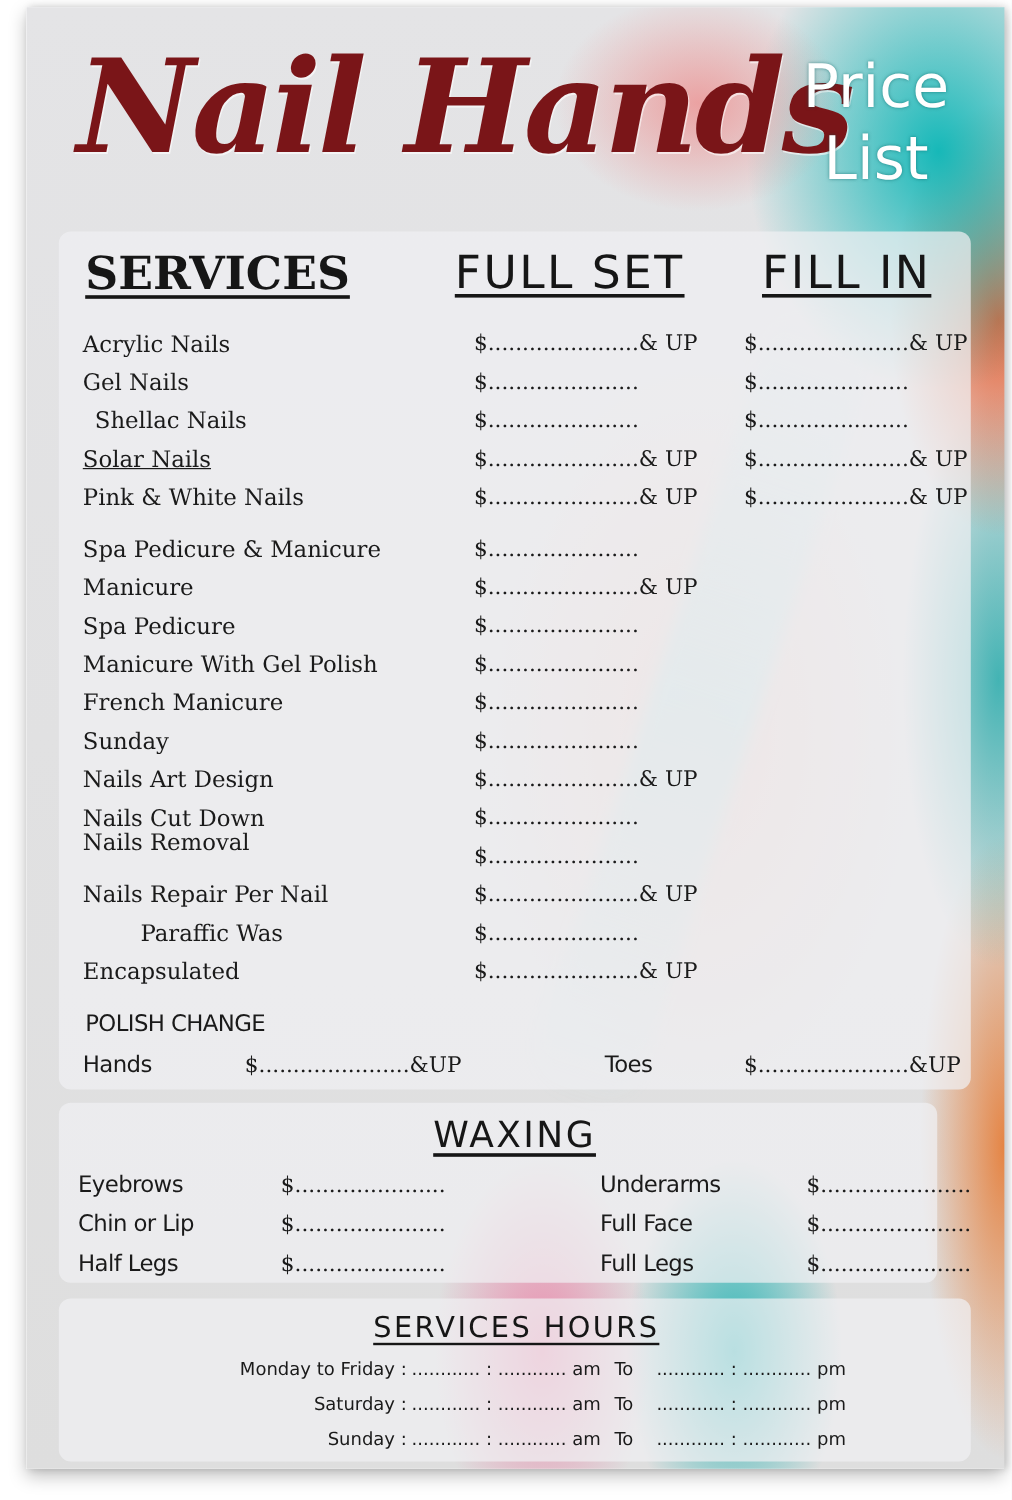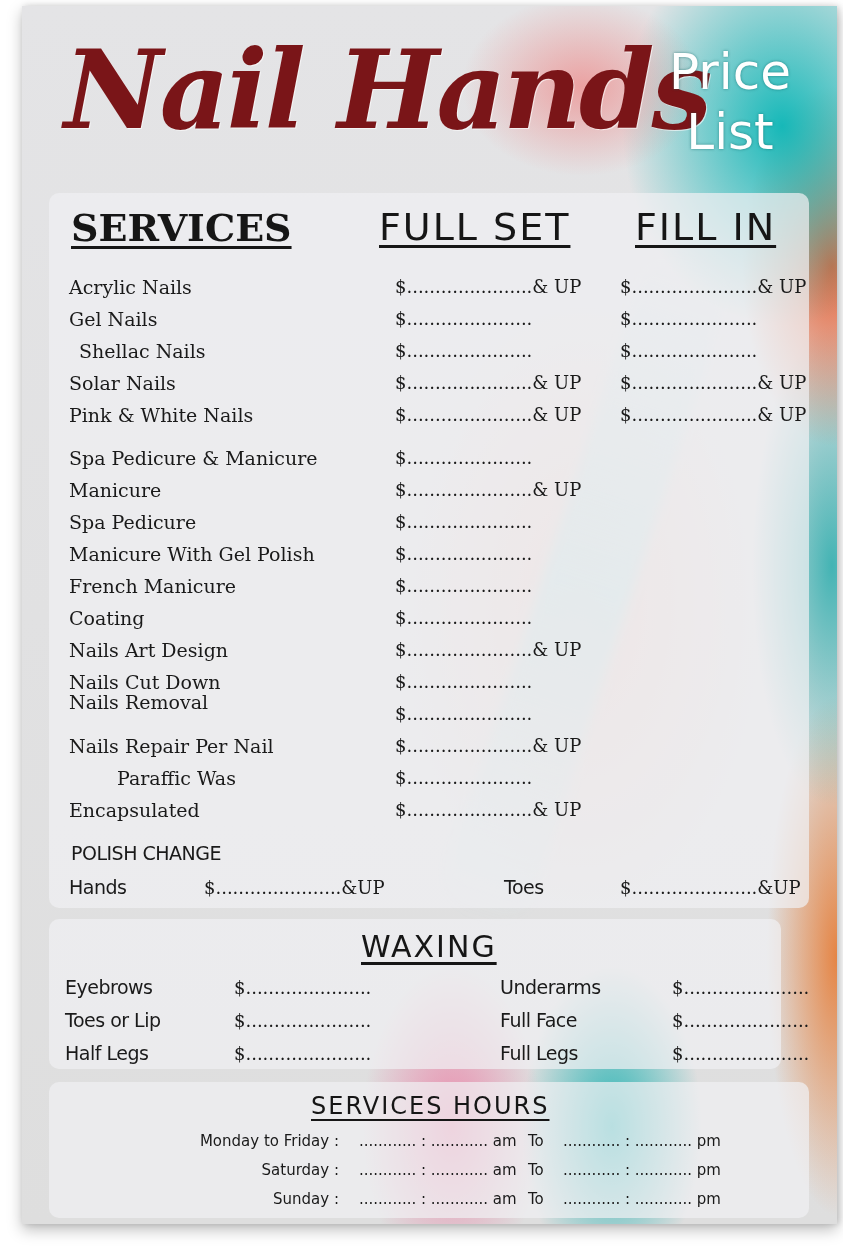--- a/index.html
+++ b/index.html
@@ -47,21 +47,21 @@
 
   .hdr {
     position:absolute; font-family:"DejaVu Serif", serif; font-size:38px; color:#161616;
     text-decoration:underline; text-decoration-thickness:3px; text-underline-offset:5px;
     letter-spacing:0px; white-space:nowrap;
   }
   .hdr-thin { font-family:"DejaVu Sans", sans-serif; font-weight:normal; letter-spacing:2px; }
   .row { position:absolute; font-family:"DejaVu Serif", serif; color:#1a1a1a; font-size:19px; white-space:nowrap; line-height:22px; }
   .price { position:absolute; font-family:"DejaVu Serif", serif; color:#1a1a1a; font-size:18px; white-space:nowrap; line-height:22px; }
   .sub { position:absolute; font-family:"DejaVu Sans", sans-serif; color:#1a1a1a; font-size:19px; white-space:nowrap; letter-spacing:-0.5px; }
-  .hours-row { position:absolute; font-family:"DejaVu Sans", sans-serif; font-size:15px; color:#1a1a1a; white-space:nowrap;margin-left:16px; }
+  .hours-row { position:absolute; font-family:"DejaVu Sans", sans-serif; font-size:15px; color:#1a1a1a; white-space:nowrap; }
 </style>
 </head>
 <body>
 
 <div class="poster">
   <div class="splash"></div>
 
   <div class="title-script">Nail Hands</div>
   <div class="title-price">
     <div>Price</div>
@@ -80,21 +80,21 @@
     <div class="price" style="left:571px; top:83px;">$......................&amp; UP</div>
 
     <div class="row" style="left:20px; top:115px;">Gel Nails</div>
     <div class="price" style="left:346px; top:115px;">$......................</div>
     <div class="price" style="left:571px; top:115px;">$......................</div>
 
     <div class="row" style="left:30px; top:147px;">Shellac Nails</div>
     <div class="price" style="left:346px; top:147px;">$......................</div>
     <div class="price" style="left:571px; top:147px;">$......................</div>
 
-    <div class="row" style="left:20px; top:179px;">Solar Nails</div>
+    <div class="row" style="left:20px; top:179px;text-decoration:underline;">Solar Nails</div>
     <div class="price" style="left:346px; top:179px;">$......................&amp; UP</div>
     <div class="price" style="left:571px; top:179px;">$......................&amp; UP</div>
 
     <div class="row" style="left:20px; top:211px;">Pink &amp; White Nails</div>
     <div class="price" style="left:346px; top:211px;">$......................&amp; UP</div>
     <div class="price" style="left:571px; top:211px;">$......................&amp; UP</div>
 
     <div class="row" style="left:20px; top:254px;">Spa Pedicure &amp; Manicure</div>
     <div class="price" style="left:346px; top:254px;">$......................</div>
 
@@ -103,21 +103,21 @@
 
     <div class="row" style="left:20px; top:318px;">Spa Pedicure</div>
     <div class="price" style="left:346px; top:318px;">$......................</div>
 
     <div class="row" style="left:20px; top:350px;">Manicure With Gel Polish</div>
     <div class="price" style="left:346px; top:350px;">$......................</div>
 
     <div class="row" style="left:20px; top:382px;">French Manicure</div>
     <div class="price" style="left:346px; top:382px;">$......................</div>
 
-    <div class="row" style="left:20px; top:414px;">Coating</div>
+    <div class="row" style="left:20px; top:414px;">Sunday</div>
     <div class="price" style="left:346px; top:414px;">$......................</div>
 
     <div class="row" style="left:20px; top:446px;">Nails Art Design</div>
     <div class="price" style="left:346px; top:446px;">$......................&amp; UP</div>
 
     <div class="row" style="left:20px; top:478px;">Nails Cut Down</div>
     <div class="price" style="left:346px; top:478px;">$......................</div>
 
     <div class="row" style="left:20px; top:498px;">Nails Removal</div>
     <div class="price" style="left:346px; top:510px;">$......................</div>
@@ -136,21 +136,21 @@
     <div class="price" style="left:155px; top:684px;">$......................&amp;UP</div>
     <div class="sub" style="left:455px; top:683px;">Toes</div>
     <div class="price" style="left:571px; top:684px;">$......................&amp;UP</div>
   </div>
 
   <div class="panel p-waxing">
     <div class="hdr hdr-thin" style="left:312px; top:10px; font-size:30px;">WAXING</div>
 
     <div class="sub" style="left:16px; top:57px;">Eyebrows</div>
     <div class="price" style="left:185px; top:58px;">$......................</div>
-    <div class="sub" style="left:16px; top:90px;">Toes or Lip</div>
+    <div class="sub" style="left:16px; top:90px;">Chin or Lip</div>
     <div class="price" style="left:185px; top:91px;">$......................</div>
     <div class="sub" style="left:16px; top:123px;">Half Legs</div>
     <div class="price" style="left:185px; top:124px;">$......................</div>
 
     <div class="sub" style="left:451px; top:57px;">Underarms</div>
     <div class="price" style="left:623px; top:58px;">$......................</div>
     <div class="sub" style="left:451px; top:90px;">Full Face</div>
     <div class="price" style="left:623px; top:91px;">$......................</div>
     <div class="sub" style="left:451px; top:123px;">Full Legs</div>
     <div class="price" style="left:623px; top:124px;">$......................</div>

